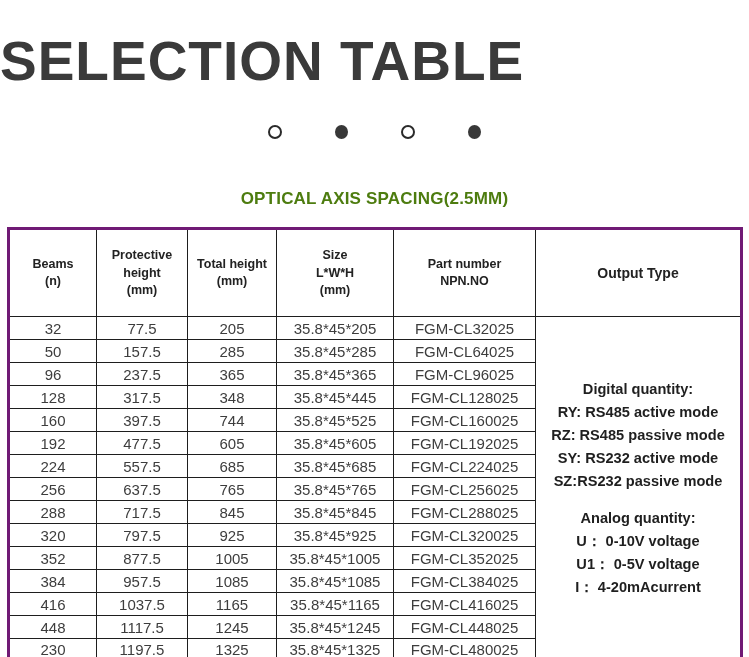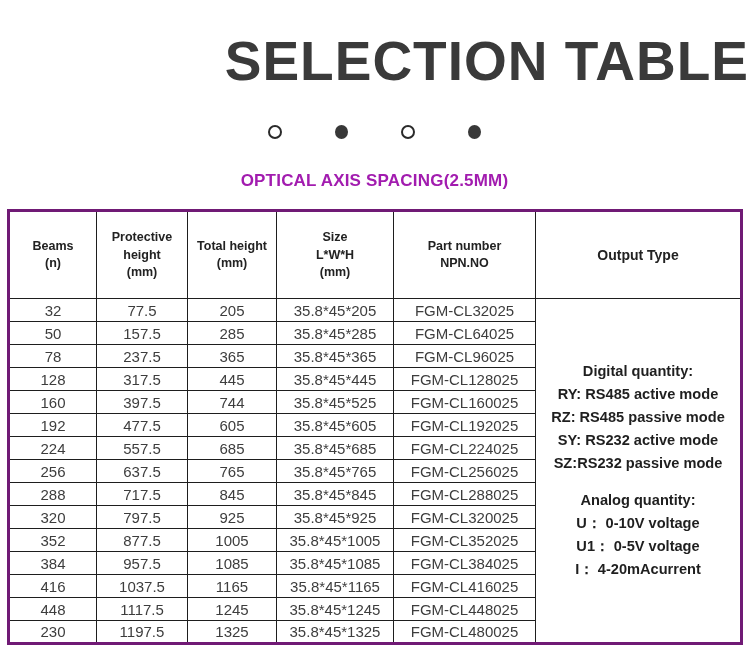--- a/index.html
+++ b/index.html
@@ -8,21 +8,21 @@
     width: 749px;
     height: 657px;
     background: #ffffff;
     font-family: "Liberation Sans", sans-serif;
     overflow: hidden;
   }
   .page { width: 749px; height: 657px; position: relative; }
 
   .title {
     margin: 34px 0 0 0;
-    text-align: right;
+    text-align: left;
     font-size: 55px;
     line-height: 1;
     font-weight: 800;
     letter-spacing: 1px;
     color: #3a3a3a;
   }
 
   .dots {
     margin-top: 36px;
     height: 14px;
@@ -34,27 +34,27 @@
   .dot {
     width: 14px; height: 14px;
     border-radius: 50%;
     box-sizing: border-box;
     flex: 0 0 auto;
   }
   .dot.open   { border: 2.5px solid #2a2a2a; background: transparent; }
   .dot.filled { background: #383838; width: 13px; height: 14px; }
 
   .subtitle {
-    margin-top: 32px;
+    margin-top: 50px;
     text-align: center;
     font-size: 17px;
     line-height: 1.2;
     font-weight: 700;
     letter-spacing: 0.2px;
-    color: #a21caf;
+    color: #4d7c0f;
   }
 
   table.sel-table {
     margin: 18px 0 14px 7px;
     width: 733px;
     border-collapse: collapse;
     table-layout: fixed;
     border: 3px solid #701a75;
   }
   .sel-table th, .sel-table td {
@@ -170,30 +170,30 @@
           </td>
         </tr>
         <tr>
           <td>50</td>
           <td>157.5</td>
           <td>285</td>
           <td>35.8*45*285</td>
           <td>FGM-CL64025</td>
         </tr>
         <tr>
-          <td>78</td>
+          <td>96</td>
           <td>237.5</td>
           <td>365</td>
           <td>35.8*45*365</td>
           <td>FGM-CL96025</td>
         </tr>
         <tr>
           <td>128</td>
           <td>317.5</td>
-          <td>445</td>
+          <td>348</td>
           <td>35.8*45*445</td>
           <td>FGM-CL128025</td>
         </tr>
         <tr>
           <td>160</td>
           <td>397.5</td>
           <td>744</td>
           <td>35.8*45*525</td>
           <td>FGM-CL160025</td>
         </tr>

